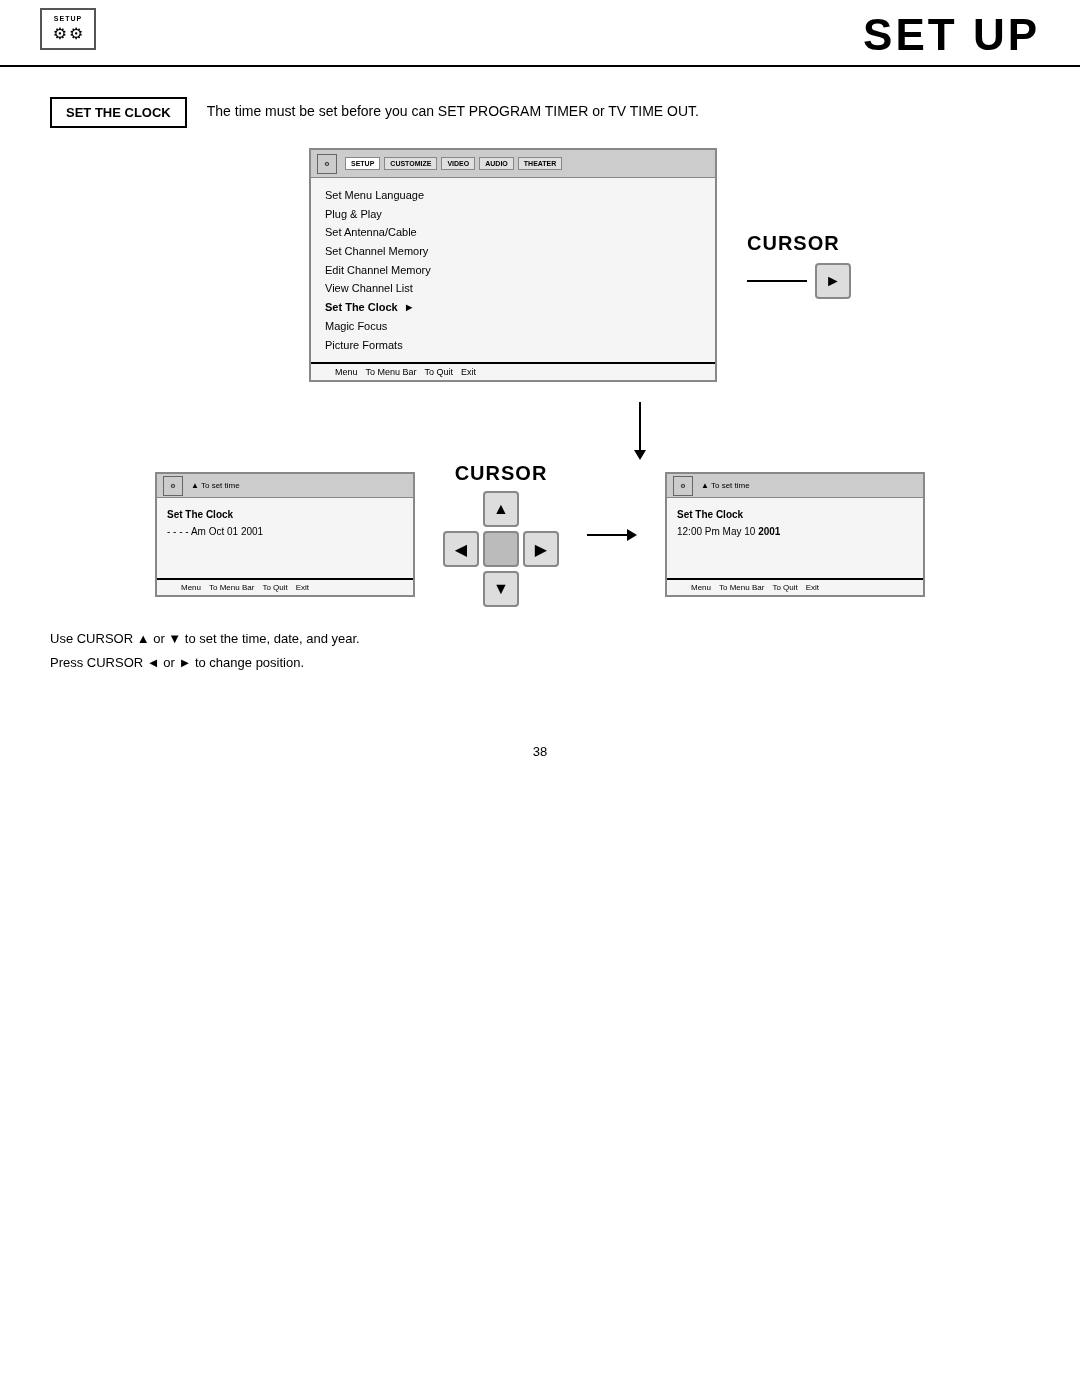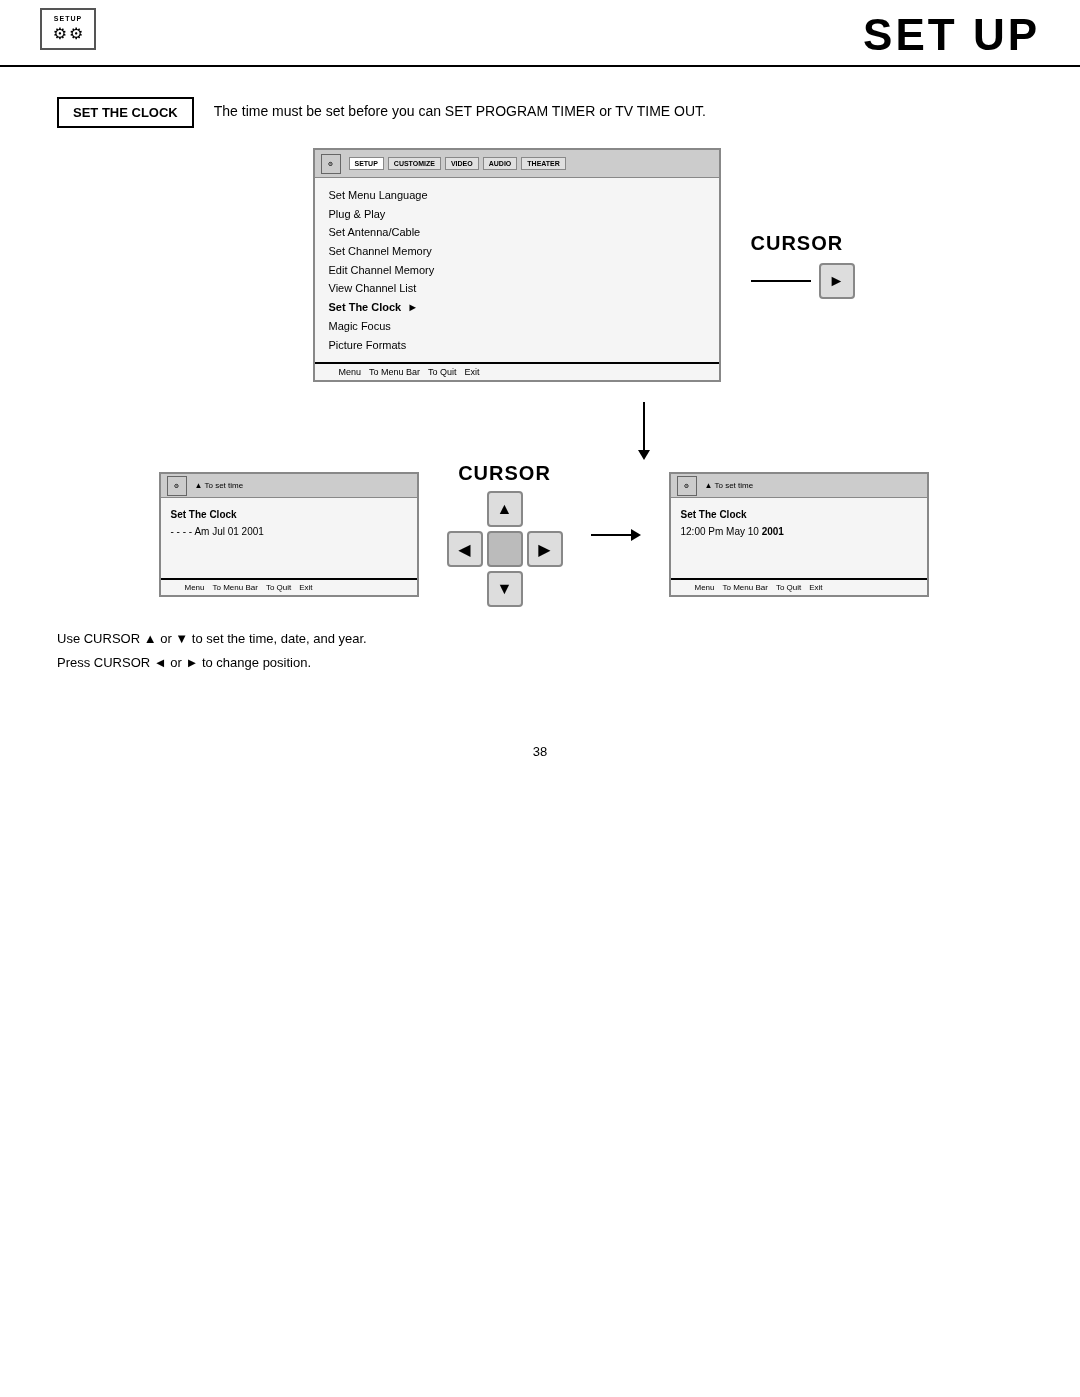--- a/index.html
+++ b/index.html
@@ -24,21 +24,20 @@
     .header-title {
       font-size: 44px;
       font-weight: bold;
       letter-spacing: 3px;
       margin-right: 0;
     }
 
     
     .main {
       padding: 30px 50px;
-      margin-left: 7px;
     }
 
     
     .set-clock-row {
       display: flex;
       align-items: flex-start;
       margin-bottom: 20px;
       gap: 20px;
     }
     .set-clock-badge {
@@ -333,21 +332,21 @@
       <div>
         <div class="tv-small">
           <div class="tv-top-bar">
             <div class="tv-logo-icon">
               <span>⚙</span>
             </div>
             <div style="font-size:8px;">▲ To set time</div>
           </div>
           <div class="tv-menu-items">
             <div class="bold">Set The Clock</div>
-            <div>- - - - Am Jul 01 2001</div>
+            <div>- - - - Am Oct 01 2001</div>
           </div>
           <div class="tv-bottom-bar">
             <span>Menu</span>
             <span>To Menu Bar</span>
             <span>To Quit</span>
             <span>Exit</span>
           </div>
         </div>
       </div>
 

